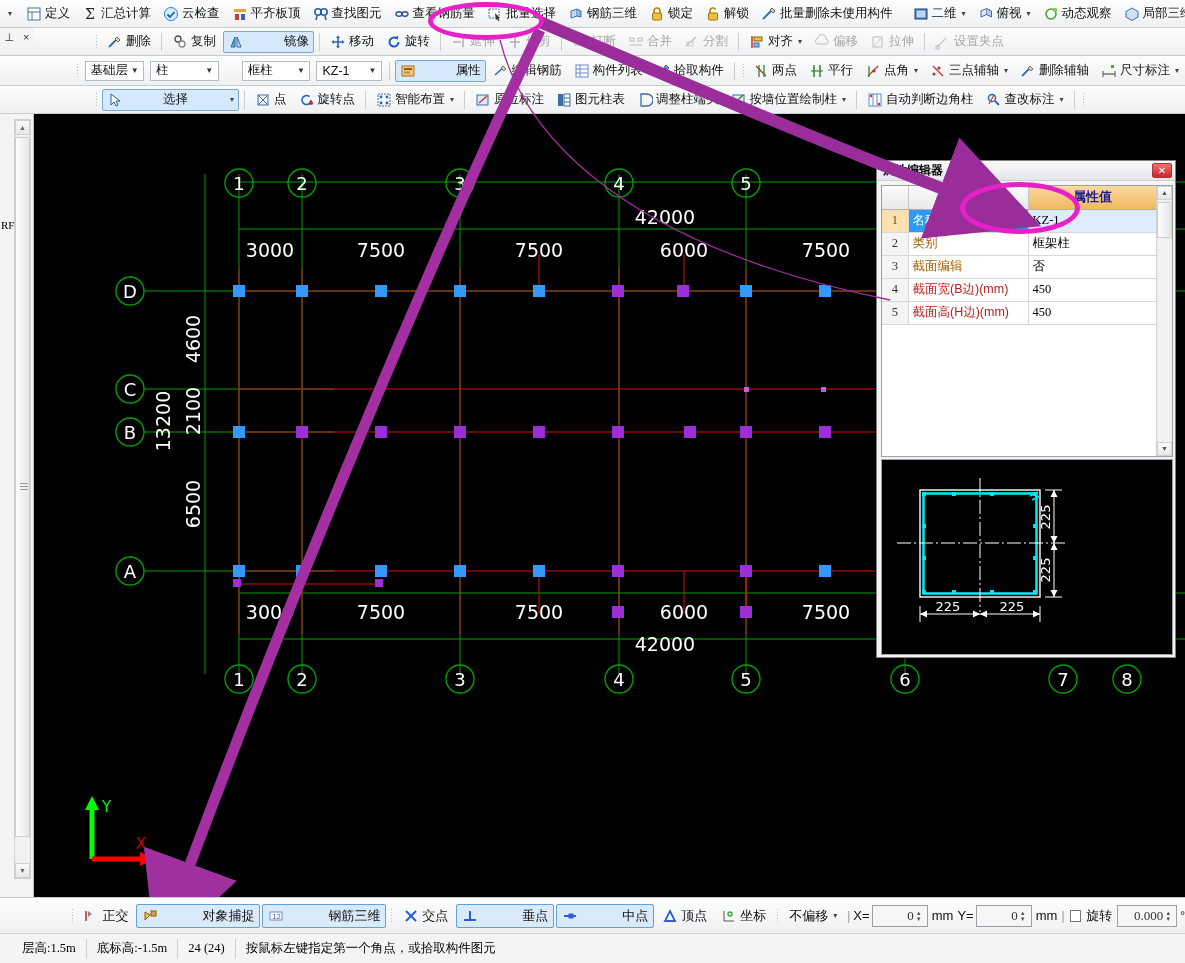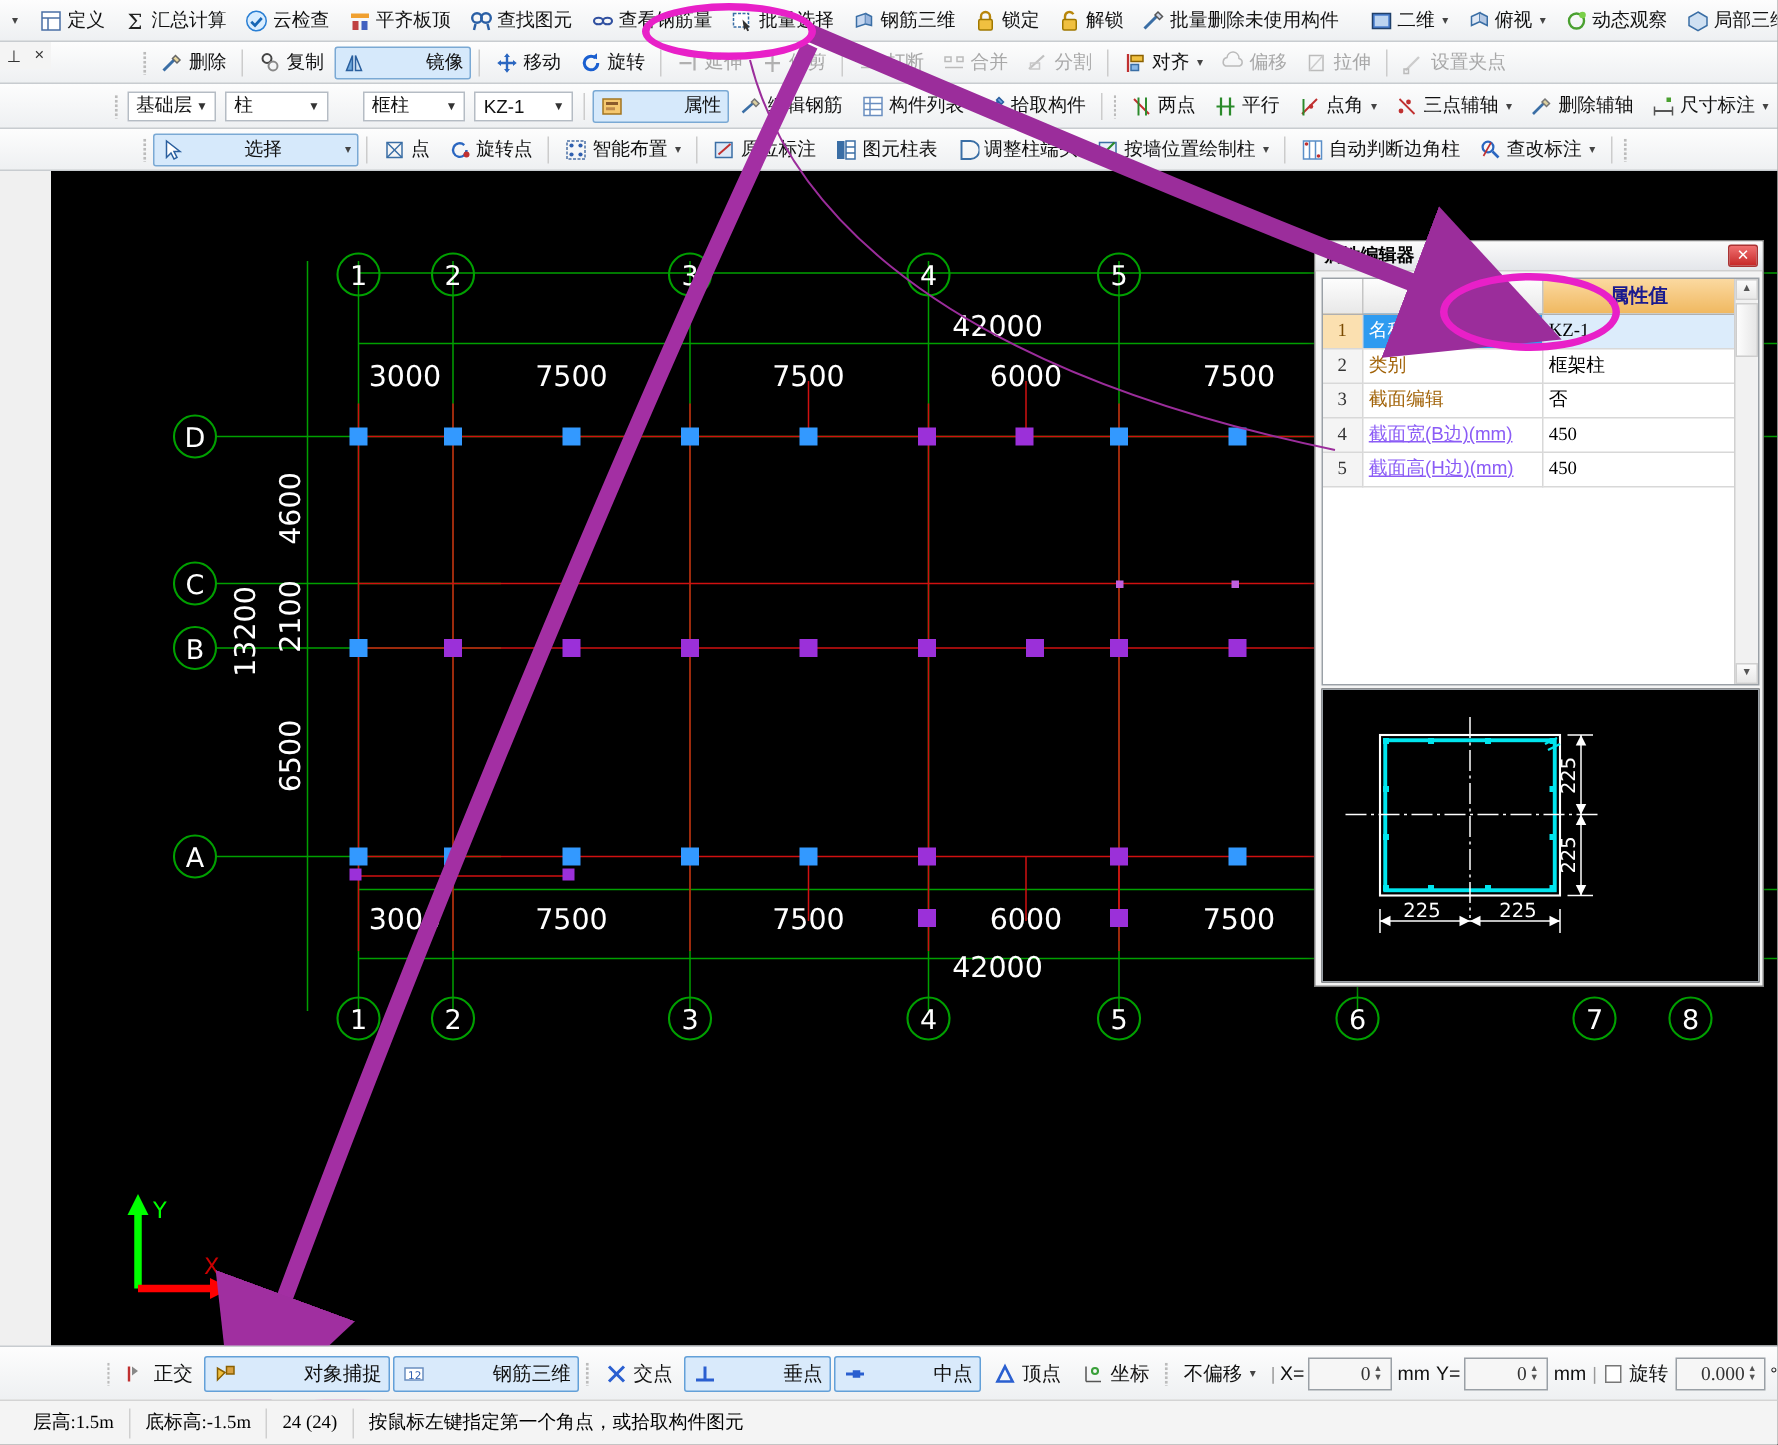--- a/index.html
+++ b/index.html
@@ -124,21 +124,21 @@
     font-family:"Liberation Sans", sans-serif;
   }
   table.props td.num {
     text-align:center; color:#333; background:#f4f4f4;
     font-family:"Liberation Serif", serif;
   }
   table.props td.val { color:#000; font-family:"Liberation Serif", serif; }
   table.props tr.sel td.num { background:#fbe0b0; color:#7a4a00; }
   table.props tr.sel td.name { background:#2e9bf0; color:#fff; }
   table.props tr.sel td.val { background:#dcecfb; }
-  table.props tr.blackname td.name { color:#8b5cf6;text-decoration:underline; }
+  table.props tr.blackname td.name { color:#b91c1c; }
 
   .grid-scroll {
     position:absolute; right:0; top:0; width:16px; height:270px;
     background:#f1f1f1; border-left:1px solid #d0d0d0;
   }
   .grid-scroll .a {
     position:absolute; left:0; width:15px; height:14px;
     background:linear-gradient(#fbfbfb,#e8e8e8); border:1px solid #d0d0d0;
     font-size:7px; text-align:center; line-height:12px; color:#555;
   }
@@ -772,20 +772,30 @@
       <span>查改标注</span>
       <span class="caret">▾</span>
     </span>
     <span class="sep"></span>
     <span class="grip"></span>
   </div>
 
   <div style="position:absolute;left:0;top:28px;width:34px;height:18px;display:flex;align-items:center;justify-content:space-around;font-size:11px;color:#333;background:#f4f4f4;">
     <span>⊥</span>
     <span>×</span>
+  </div>
+  <div class="leftpanel">
+    <div class="lp-text">RF</div>
+    <div class="vscroll">
+      <div class="arrow up">▲</div>
+      <div class="thumb">
+          <div class="grips"></div>
+        </div>
+      <div class="arrow dn">▼</div>
+    </div>
   </div>
 
   <div id="canvas">
     <svg width="1151" height="783" viewBox="0 0 1151 783">
       <defs>
         <style>
           .gl { stroke:#00a000; stroke-width:1; }
           .rl { stroke:#d01010; stroke-width:1; }
           .dimtxt { fill:#ffffff; font-family:"DejaVu Sans","Liberation Sans",sans-serif; font-size:19px; }
           .dimtxt-s { fill:#ffffff; font-family:"DejaVu Sans","Liberation Sans",sans-serif; font-size:17px; }

